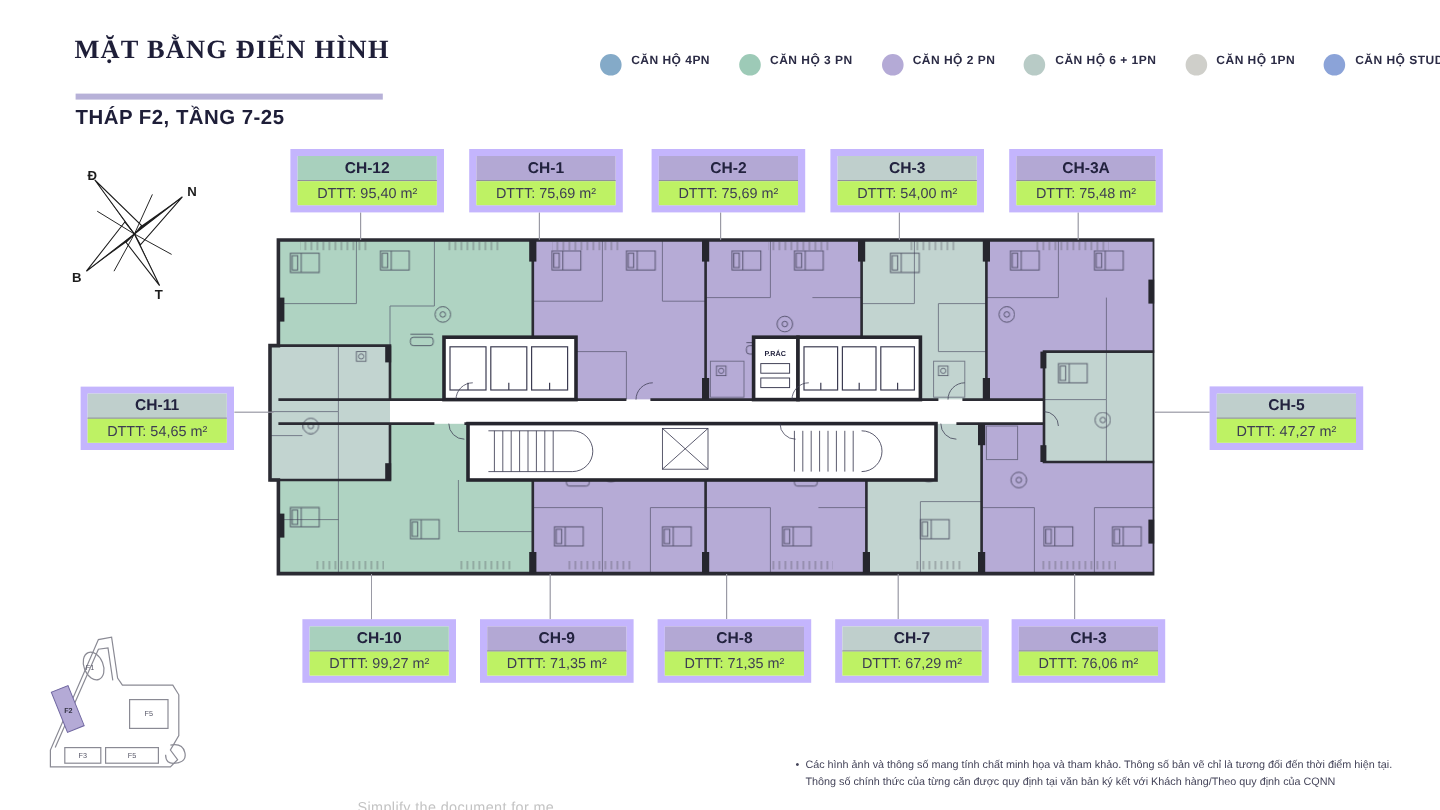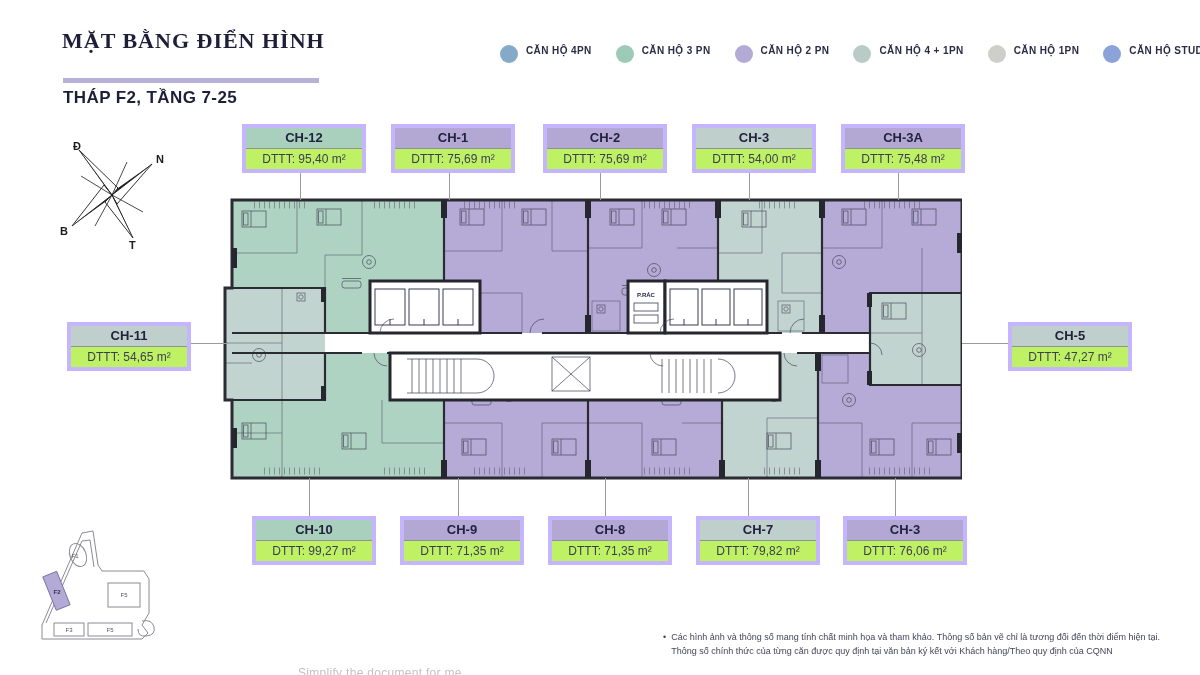--- a/index.html
+++ b/index.html
@@ -15,21 +15,21 @@
 
   
   #legend{left:500px;top:45px;display:flex;align-items:center;gap:24px;}
   .lg-item{display:flex;gap:8px;}
   .lg-dot{width:18px;height:18px;border-radius:50%;}
   .lg-label{font-size:10px;font-weight:bold;color:#2b2b45;letter-spacing:.4px;white-space:nowrap;}
   .c4pn{background:#84aac8}.c3pn{background:#9dcab7}.c2pn{background:#b4aad6}
   .c11pn{background:#b8cbc6}.c1pn{background:#cfcfca}.cstudio{background:#8ba3d8}
 
   
-  .card{position:absolute;width:116px;background:#fff;border:4px solid #c4b5fd;text-align:center;}
+  .card{position:absolute;width:116px;background:#fff;border:6px solid #c4b5fd;text-align:center;}
   .card-hdr{height:20px;line-height:20px;font-weight:bold;font-size:13px;color:#22223e;
             border-bottom:1px solid #90909c;}
   .card-area{height:20px;line-height:20px;font-size:12px;color:#3d3d52;background:#bef264;}
   .hdr-green .card-hdr{background:#a8d0bd}
   .hdr-purple .card-hdr{background:#b3a8d4}
   .hdr-pale .card-hdr{background:#bfcfcc}
 
   
   .conn{position:absolute;background:#9a9aa5;}
 
@@ -57,21 +57,21 @@
   <div class="lg-item">
     <span class="lg-dot c3pn"></span>
     <span class="lg-label">CĂN HỘ 3 PN</span>
   </div>
   <div class="lg-item">
     <span class="lg-dot c2pn"></span>
     <span class="lg-label">CĂN HỘ 2 PN</span>
   </div>
   <div class="lg-item">
     <span class="lg-dot c11pn"></span>
-    <span class="lg-label">CĂN HỘ 4 + 1PN</span>
+    <span class="lg-label">CĂN HỘ 6 + 1PN</span>
   </div>
   <div class="lg-item">
     <span class="lg-dot c1pn"></span>
     <span class="lg-label">CĂN HỘ 1PN</span>
   </div>
   <div class="lg-item">
     <span class="lg-dot cstudio"></span>
     <span class="lg-label">CĂN HỘ STUDIO</span>
   </div>
 </div>
@@ -381,21 +381,21 @@
 <div class="card hdr-purple" style="left:400px;top:516px">
   <div class="card-hdr">CH-9</div>
   <div class="card-area">DTTT: 71,35 m²</div>
 </div>
 <div class="card hdr-purple" style="left:548px;top:516px">
   <div class="card-hdr">CH-8</div>
   <div class="card-area">DTTT: 71,35 m²</div>
 </div>
 <div class="card hdr-pale" style="left:696px;top:516px">
   <div class="card-hdr">CH-7</div>
-  <div class="card-area">DTTT: 79,82 m²</div>
+  <div class="card-area">DTTT: 67,29 m²</div>
 </div>
 <div class="card hdr-purple" style="left:843px;top:516px">
   <div class="card-hdr">CH-3</div>
   <div class="card-area">DTTT: 76,06 m²</div>
 </div>
 
 <svg class="abs" style="left:30px;top:525px" width="135" height="140" viewBox="0 0 135 140">
   <g fill="none" stroke="#8a8a94" stroke-width="1">
     <path d="M12,112 V100 L52,8 L63,6 L68,40 L72,46 L114,46 L119,54 L119,88 L112,100 L118,108 L112,114 L12,114 Z"></path>
     <path d="M16,98 L52,16 L60,15 L64,42"></path>

